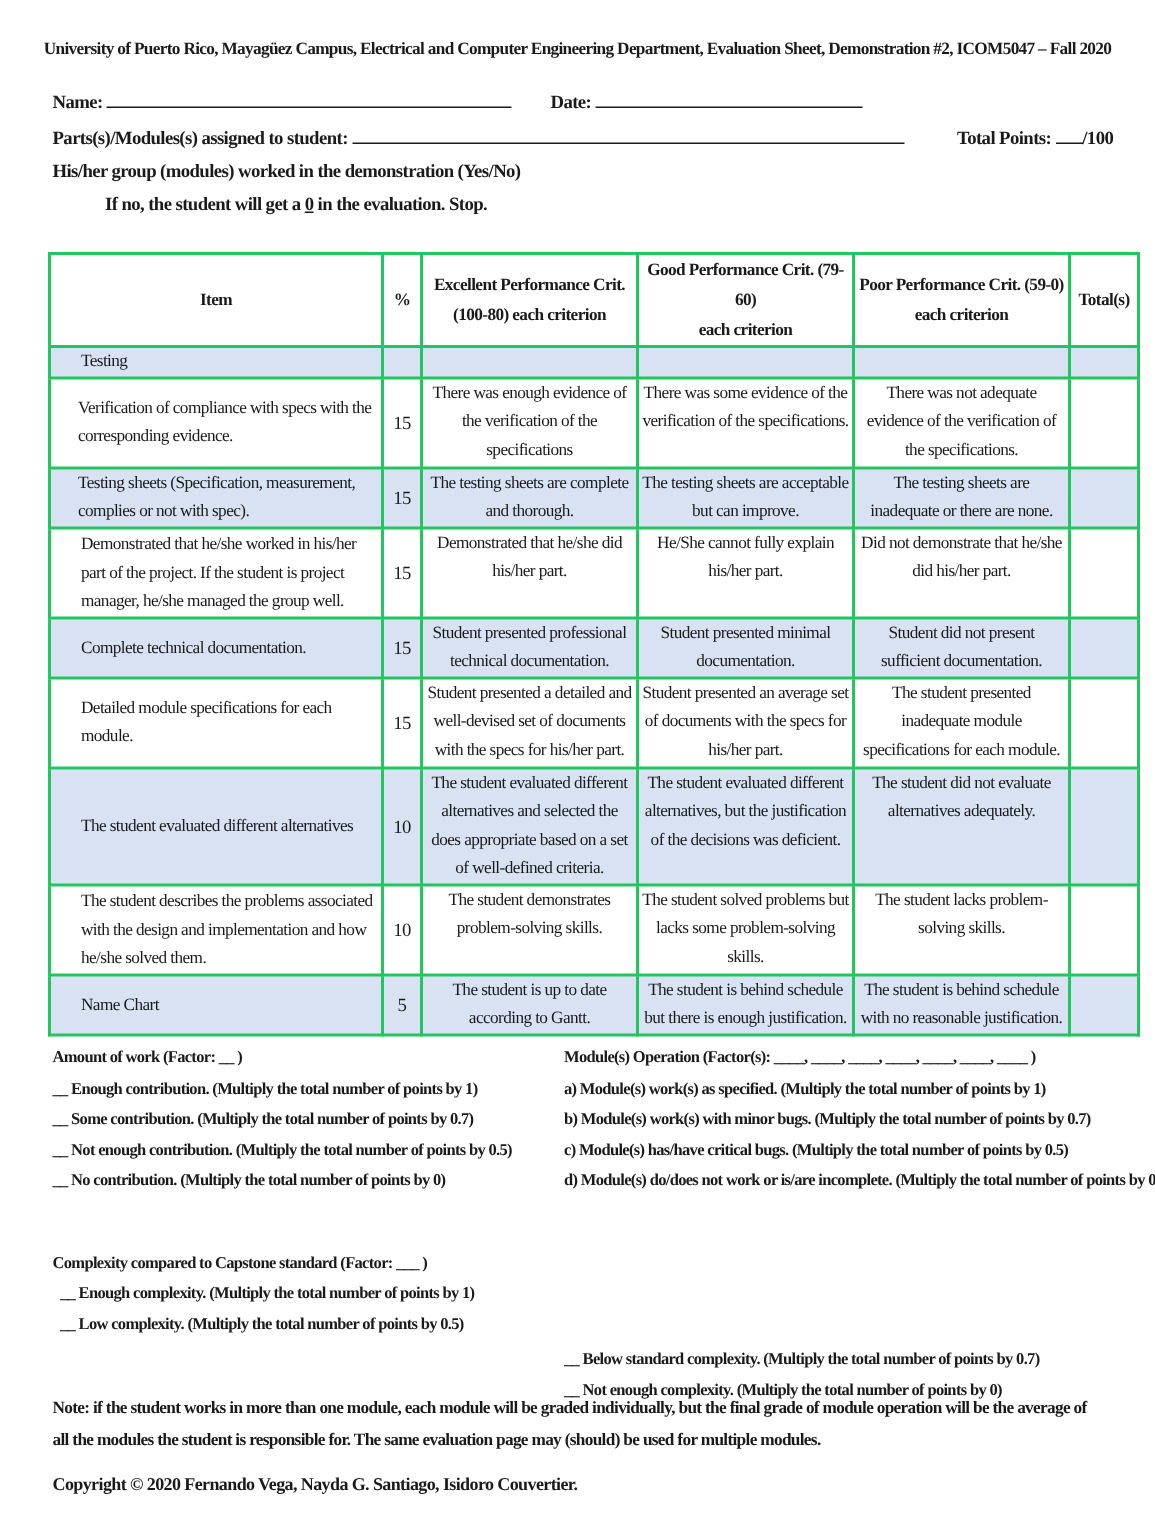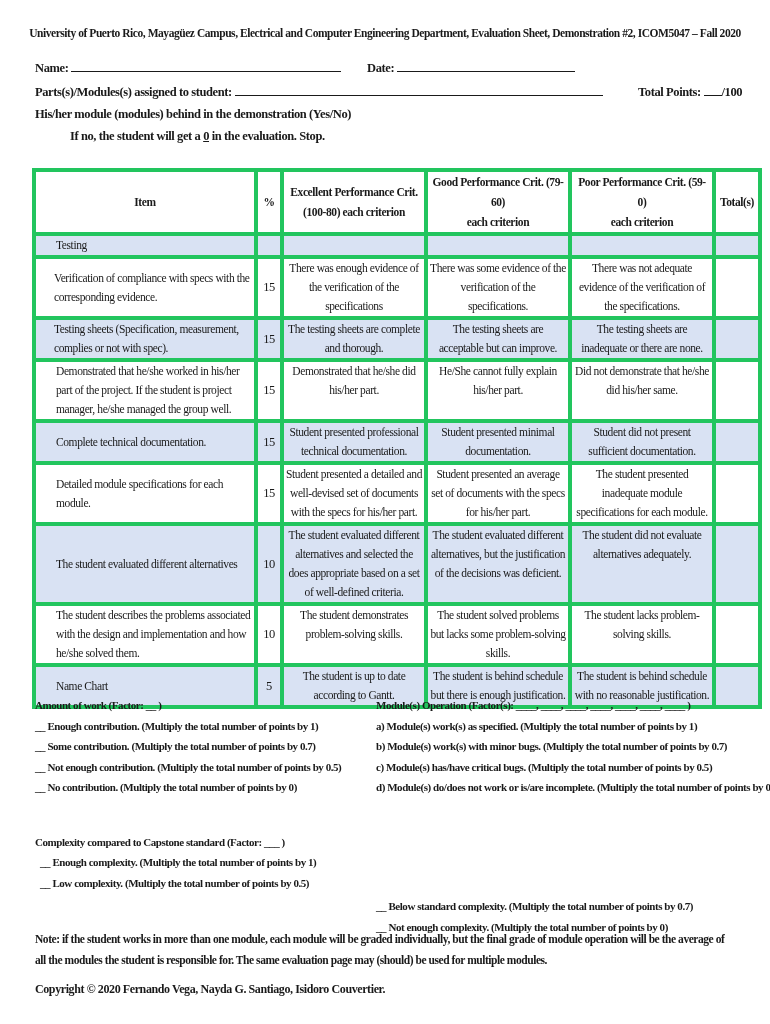--- a/index.html
+++ b/index.html
@@ -51,21 +51,21 @@
       top: 168px;
       width: 706px;
       border-collapse: collapse;
       table-layout: fixed;
       font-size: 11.5px;
       letter-spacing: -0.4px;
       line-height: 19px;
       border: 2px solid #111;
     }
     .rubric th, .rubric td {
-      border: 4px solid #22c55e;
+      border: 2px solid #22c55e;
       padding: 0 2px;
       vertical-align: middle;
       font-weight: normal;
       color: #1a1a1a;
     }
     .rubric th {
       text-align: center;
       font-weight: bold;
       font-size: 11.5px;
       line-height: 20px;
@@ -124,21 +124,21 @@
 
   <div class="line" style="left:35px; top:84px;">
     <span>Parts(s)/Modules(s) assigned to student:</span>
     <span class="blank" style="width:368px;"></span>
   </div>
   <div class="line" style="left:638px; top:84px;">
     <span>Total Points:</span>
     <span class="blank" style="width:18px;"></span><span>/100</span>
   </div>
 
-  <div class="line" style="left:35px; top:107px;">His/her module (modules) behind in the demonstration (Yes/No)</div>
+  <div class="line" style="left:35px; top:107px;">His/her group (modules) worked in the demonstration (Yes/No)</div>
   <div class="line" style="left:70px; top:129px;">
     <span>If no, the student will get a </span><span style="text-decoration:underline;">0</span><span> in the evaluation. Stop.</span>
   </div>
 
   <table class="rubric">
     <colgroup>
       <col style="width:222px">
       <col style="width:26px">
       <col style="width:144px">
       <col style="width:144px">
@@ -190,21 +190,21 @@
         <td class="crit">The testing sheets are acceptable but can improve.</td>
         <td class="crit">The testing sheets are inadequate or there are none.</td>
         <td class="total"></td>
       </tr>
 
       <tr style="height:60px;">
         <td class="item">Demonstrated that he/she worked in his/her part of the project. If the student is project manager, he/she managed the group well.</td>
         <td class="pct">15</td>
         <td class="crit">Demonstrated that he/she did his/her part.</td>
         <td class="crit">He/She cannot fully explain his/her part.</td>
-        <td class="crit">Did not demonstrate that he/she did his/her same.</td>
+        <td class="crit">Did not demonstrate that he/she did his/her part.</td>
         <td class="total"></td>
       </tr>
 
       <tr class="shaded" style="height:40px;">
         <td class="item">Complete technical documentation.</td>
         <td class="pct">15</td>
         <td class="crit">Student presented professional technical documentation.</td>
         <td class="crit">Student presented minimal documentation.</td>
         <td class="crit">Student did not present sufficient documentation.</td>
         <td class="total"></td>

